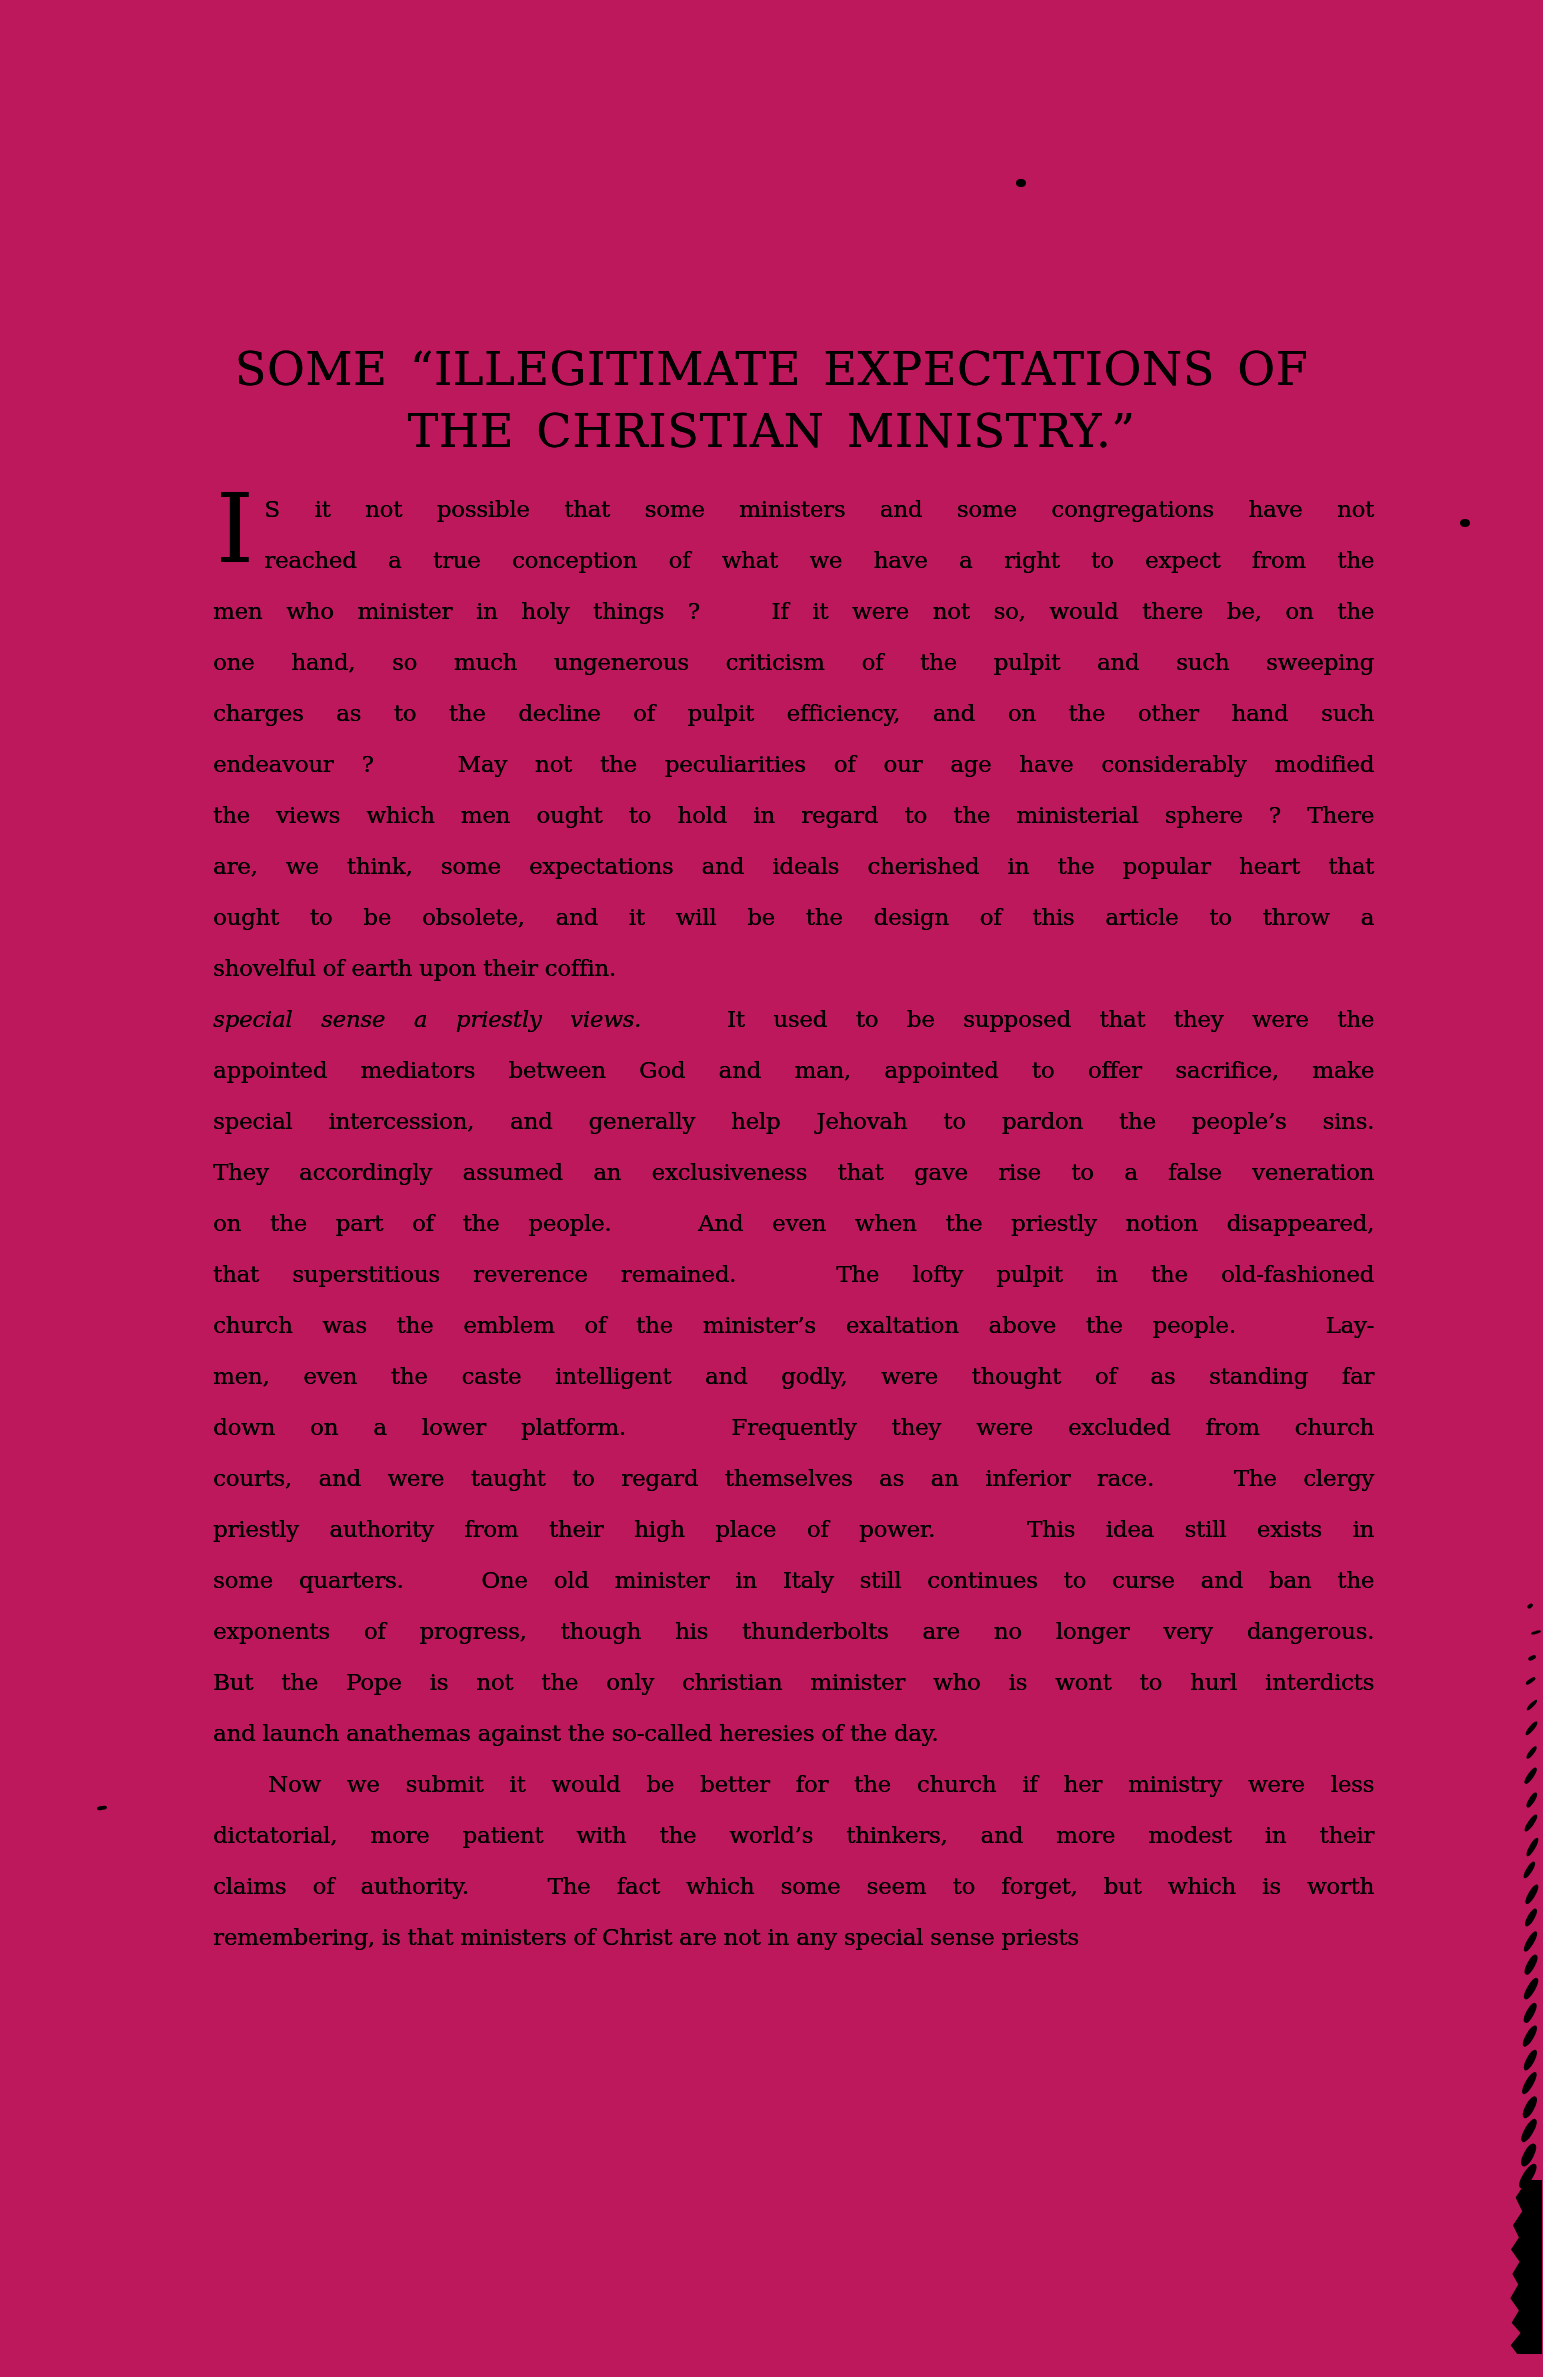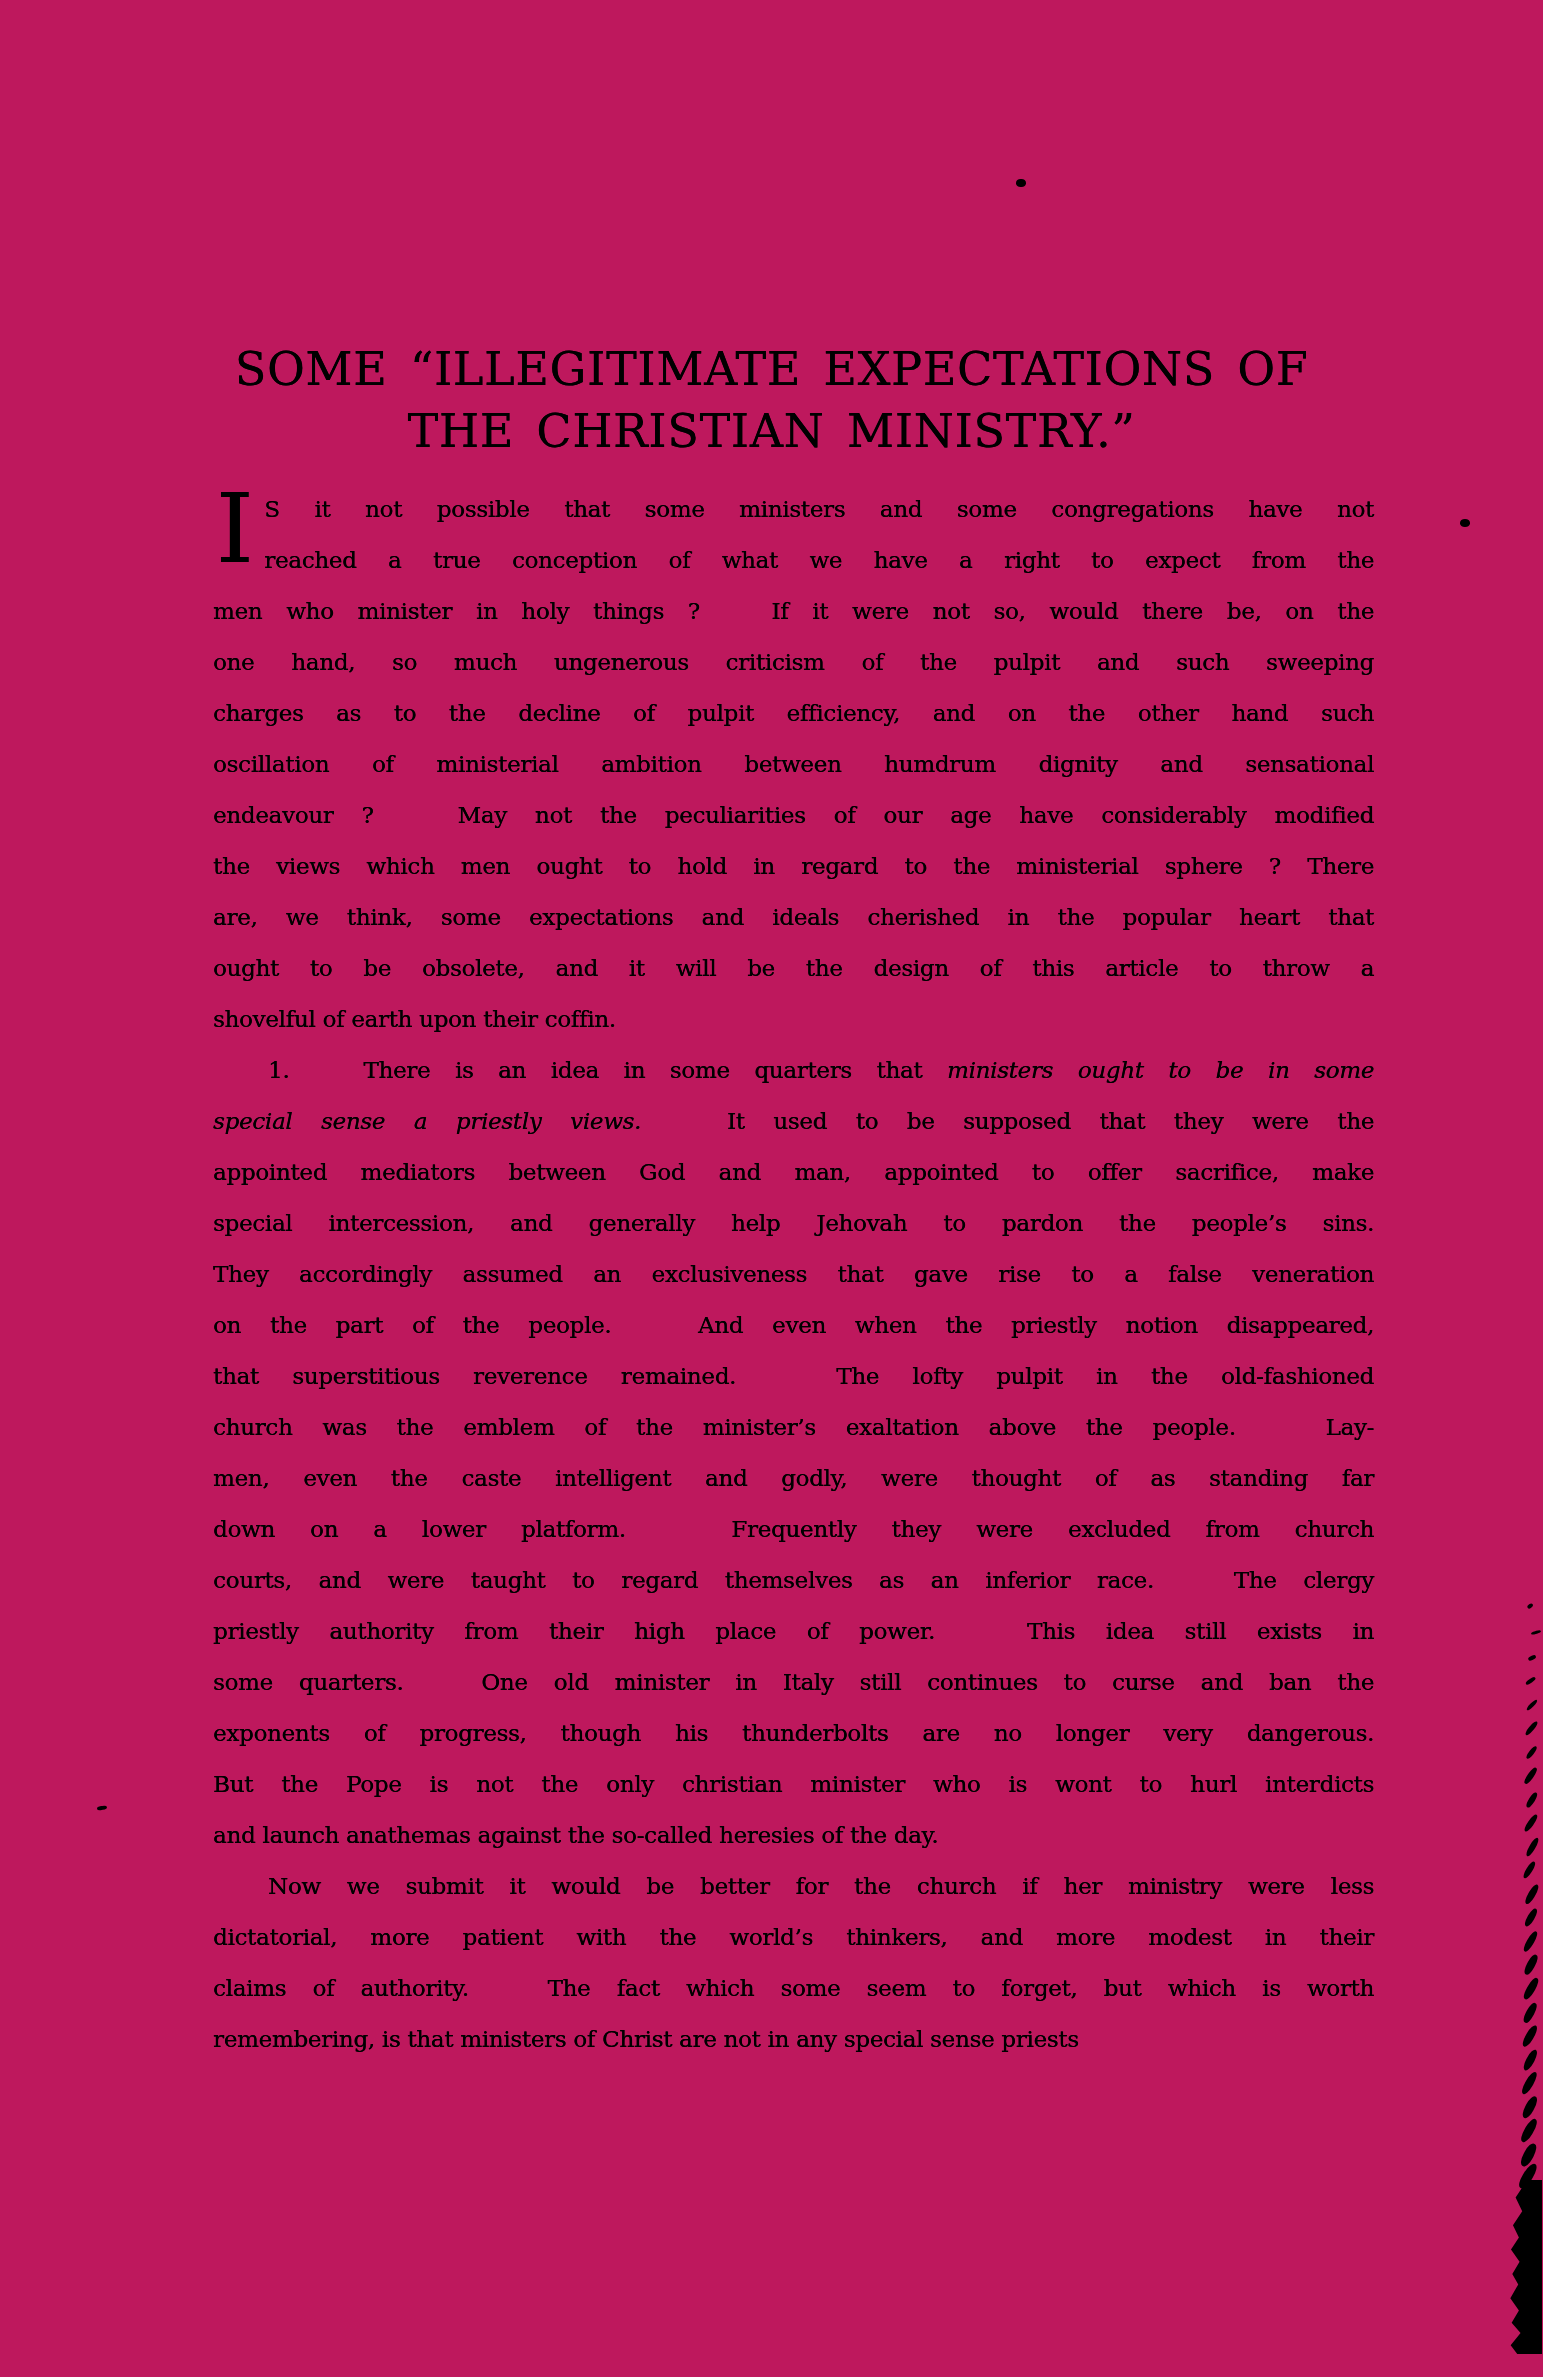--- a/index.html
+++ b/index.html
@@ -87,29 +87,27 @@
   </div>
 
   <div class="body-block" id="body-block">
       <div class="paragraph">
         <div class="dropcap">I</div>
         <div class="line"><span class="seg">S it not possible that some ministers and some congregations have not</span></div>
         <div class="line" style="padding-left: 36px;"><span class="seg">reached a true conception of what we have a right to expect from the</span></div>
         <div class="line"><span class="seg">men who minister in holy things ?   If it were not so, would there be, on the</span></div>
         <div class="line"><span class="seg">one hand, so much ungenerous criticism of the pulpit and such sweeping</span></div>
         <div class="line"><span class="seg">charges as to the decline of pulpit efficiency, and on the other hand such</span></div>
-        <div class="line"><span class="seg">oscillation of ministerial ambition between humdrum dignity and sensational</span></div>
         <div class="line"><span class="seg">endeavour ?   May not the peculiarities of our age have considerably modified</span></div>
         <div class="line"><span class="seg">the views which men ought to hold in regard to the ministerial sphere ? There</span></div>
         <div class="line"><span class="seg">are, we think, some expectations and ideals cherished in the popular heart that</span></div>
         <div class="line"><span class="seg">ought to be obsolete, and it will be the design of this article to throw a</span></div>
         <div class="line last"><span class="seg">shovelful of earth upon their coffin.</span></div>
       </div>
       <div class="paragraph">
-        <div class="line" style="padding-left: 55px;"><span class="seg">1.   There is an idea in some quarters that </span><span class="seg i">ministers ought to be in some</span></div>
         <div class="line"><span class="seg i">special sense a priestly views.</span><span class="seg">   It used to be supposed that they were the</span></div>
         <div class="line"><span class="seg">appointed mediators between God and man, appointed to offer sacrifice, make</span></div>
         <div class="line"><span class="seg">special intercession, and generally help Jehovah to pardon the people’s sins.</span></div>
         <div class="line"><span class="seg">They accordingly assumed an exclusiveness that gave rise to a false veneration</span></div>
         <div class="line"><span class="seg">on the part of the people.   And even when the priestly notion disappeared,</span></div>
         <div class="line"><span class="seg">that superstitious reverence remained.   The lofty pulpit in the old-fashioned</span></div>
         <div class="line"><span class="seg">church was the emblem of the minister’s exaltation above the people.   Lay-</span></div>
         <div class="line"><span class="seg">men, even the caste intelligent and godly, were thought of as standing far</span></div>
         <div class="line"><span class="seg">down on a lower platform.   Frequently they were excluded from church</span></div>
         <div class="line"><span class="seg">courts, and were taught to regard themselves as an inferior race.   The clergy</span></div>

